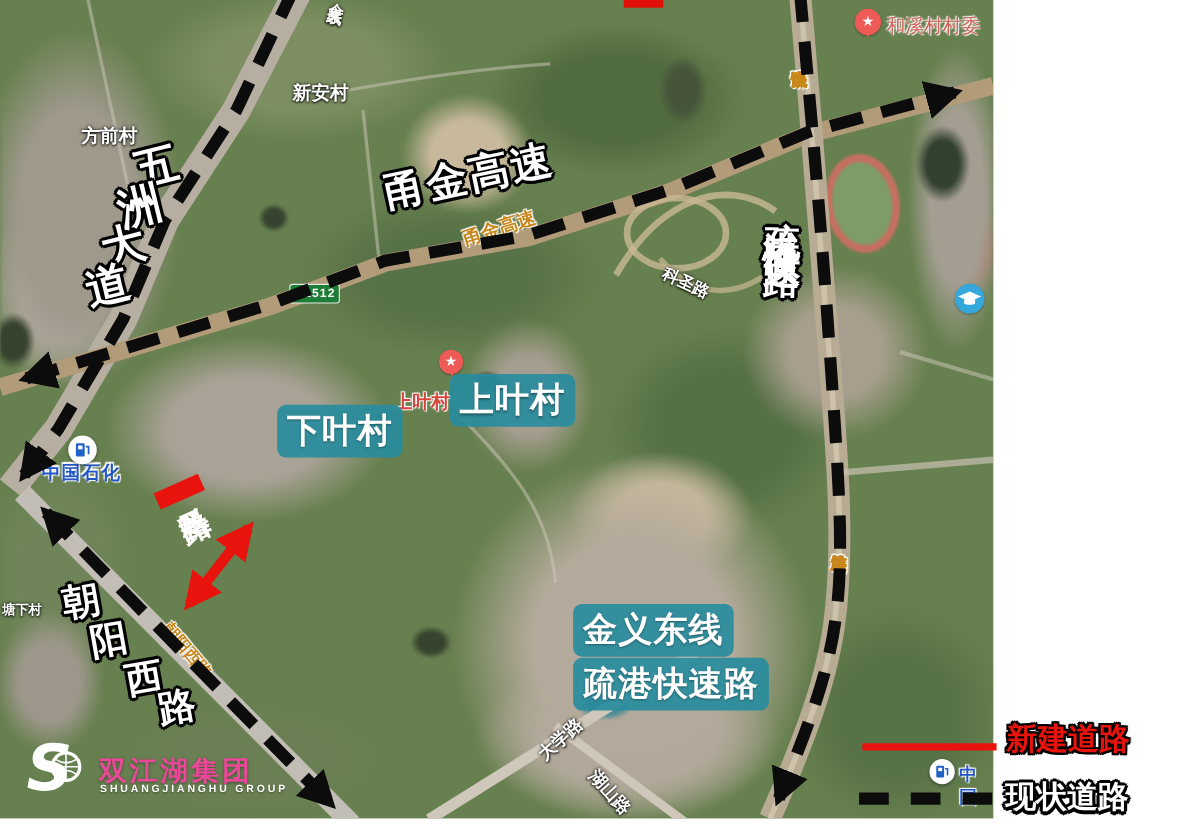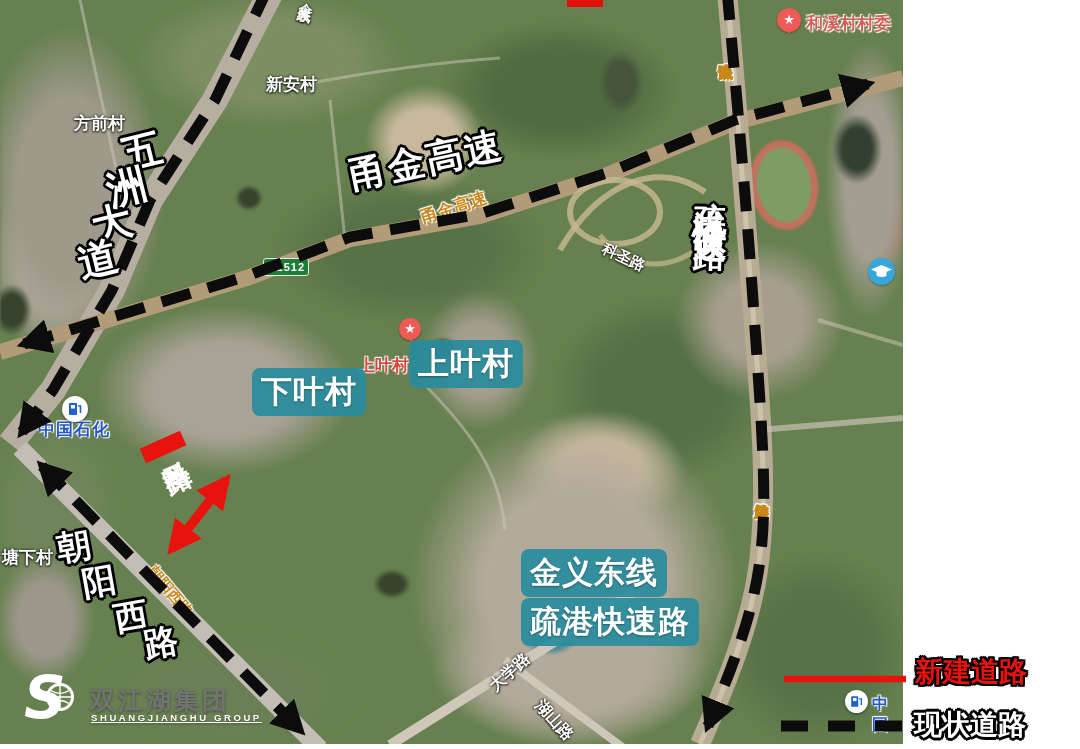--- a/index.html
+++ b/index.html
@@ -44,21 +44,21 @@
   .abs{position:absolute;}
   .ow{color:#fff;font-weight:bold;
       text-shadow:-3px 0 #000,3px 0 #000,0 -3px #000,0 3px #000,-2px -2px #000,2px -2px #000,-2px 2px #000,2px 2px #000;}
   .ms{color:#fff;font-weight:bold;text-shadow:0 0 3px rgba(0,0,0,.95),0 1px 2px rgba(0,0,0,.8);}
   .gold{color:#c8871a;font-weight:bold;
         text-shadow:0 0 1px #fff,1px 1px 1px #fff,-1px -1px 1px #fff,1px -1px 1px #fff;}
   .blue{color:#2257c5;font-weight:bold;
         text-shadow:0 0 1px #fff,1px 1px 1px #fff,-1px -1px 1px #fff,1px -1px 1px #fff;}
   .redlab{color:#d8453d;font-weight:bold;
         text-shadow:0 0 1px #fff,1px 1px 1px #fff,-1px -1px 1px #fff,1px -1px 1px #fff;}
-  .pinklab{color:#cf6058;font-weight:bold;
+  .pinklab{color:#cf6058;font-weight:normal;
         text-shadow:0 0 2px #fff,1px 1px 1px #fff,-1px -1px 1px #fff;}
   .teal{position:absolute;background:rgba(41,140,157,.93);color:#fff;font-weight:bold;
         font-size:31px;padding:3px 9px;border-radius:8px;letter-spacing:1px;
         text-shadow:0 1px 2px rgba(0,0,0,.35);}
   .vert{writing-mode:vertical-rl;text-orientation:upright;}
   
   .charset{position:absolute;left:0;top:0;}
   .charset .ch{position:absolute;font-weight:bold;}
   .wuzhou .ch{font-size:40px;transform:rotate(-14deg);}
   .wuzhou .ch:nth-child(1){left:122px;top:124px;}
@@ -82,24 +82,24 @@
   .edu{position:absolute;width:27px;height:27px;border-radius:50%;background:#35a7da;box-shadow:0 1px 2px rgba(0,0,0,.3);}
   .shield{position:absolute;left:263px;top:258px;width:44px;height:16px;background:#1e7d36;
           border:1px solid #e8e8e8;border-radius:3px;color:#fff;font-size:11px;font-weight:bold;
           text-align:center;line-height:16px;letter-spacing:1px;}
   .redbox{position:absolute;left:567px;top:0;width:36px;height:7px;background:#e01008;}
   
   .lg-new{left:915px;top:653px;font-size:28px;font-weight:bold;color:#e8130c;
           text-shadow:-2px 0 #000,2px 0 #000,0 -2px #000,0 2px #000,-2px -2px #000,2px -2px #000,-2px 2px #000,2px 2px #000;}
   .lg-exist{left:914px;top:706px;font-size:28px;}
   
-  .logo-cn{left:90px;top:684px;font-size:25px;font-weight:bold;color:#737373;letter-spacing:3px;
+  .logo-cn{left:90px;top:684px;font-size:25px;font-weight:bold;color:#ec4899;letter-spacing:3px;
            text-shadow:0 1px 3px rgba(0,0,0,.4);}
   .logo-en{left:91px;top:712px;font-size:9.5px;color:#fff;letter-spacing:2.6px;font-weight:bold;
-           text-shadow:0 1px 2px rgba(0,0,0,.4);text-decoration:underline;}
+           text-shadow:0 1px 2px rgba(0,0,0,.4);}
 </style>
 </head>
 <body>
 
 <div class="canvas">
 
   <div class="map">
     <div class="terrain terrain-a"></div>
     <div class="terrain terrain-b"></div>
     <div class="stadium"></div>
@@ -120,21 +120,21 @@
       <path d="M760,430 L903,418" fill="none" stroke="#c9c2b4" stroke-width="6" opacity=".7"></path>
       <path d="M330,100 L345,240" fill="none" stroke="#cfc8ba" stroke-width="3" opacity=".5"></path>
       <path d="M420,380 C470,430 500,470 505,530" fill="none" stroke="#cfc8ba" stroke-width="3" opacity=".5"></path>
       <path d="M818,320 L903,345" fill="none" stroke="#cfc8ba" stroke-width="4" opacity=".5"></path>
     </svg>
 
     <div class="abs ms" style="left:74px;top:112px;font-size:17px;">方前村</div>
     <div class="abs ms" style="left:266px;top:73px;font-size:17px;">新安村</div>
     <div class="abs ms vert" style="left:300px;top:-8px;font-size:14px;letter-spacing:2px;transform:rotate(12deg);opacity:.95;">金义东线</div>
     <div class="abs pinklab" style="left:806px;top:12px;font-size:17px;">和溪村村委</div>
-    <div class="abs ms" style="left:2px;top:546px;font-size:17px;">塘下村</div>
+    <div class="abs ms" style="left:2px;top:546px;font-size:12px;">塘下村</div>
     <div class="abs redlab" style="left:358px;top:354px;font-size:17px;">上叶村</div>
     <div class="abs ms" style="left:601px;top:248px;font-size:15px;transform:rotate(25deg);">科圣路</div>
     <div class="abs ms" style="left:486px;top:662px;font-size:16px;transform:rotate(-42deg);">大学路</div>
     <div class="abs ms" style="left:530px;top:710px;font-size:16px;transform:rotate(48deg);">湖山路</div>
     <div class="abs blue" style="left:38px;top:418px;font-size:17px;letter-spacing:1px;">中国石化</div>
     <div class="abs blue" style="left:872px;top:694px;font-size:16px;">中国</div>
     <div class="abs gold" style="left:420px;top:196px;font-size:17px;transform:rotate(-18deg);">甬金高速</div>
     <div class="abs gold vert" style="left:714px;top:52px;font-size:15px;transform:rotate(-4deg);">疏港快速路</div>
     <div class="abs gold vert" style="left:754px;top:492px;font-size:15px;transform:rotate(6deg);">疏港快速路</div>
     <div class="abs gold" style="left:140px;top:582px;font-size:15px;transform:rotate(50deg);">朝阳西路</div>

